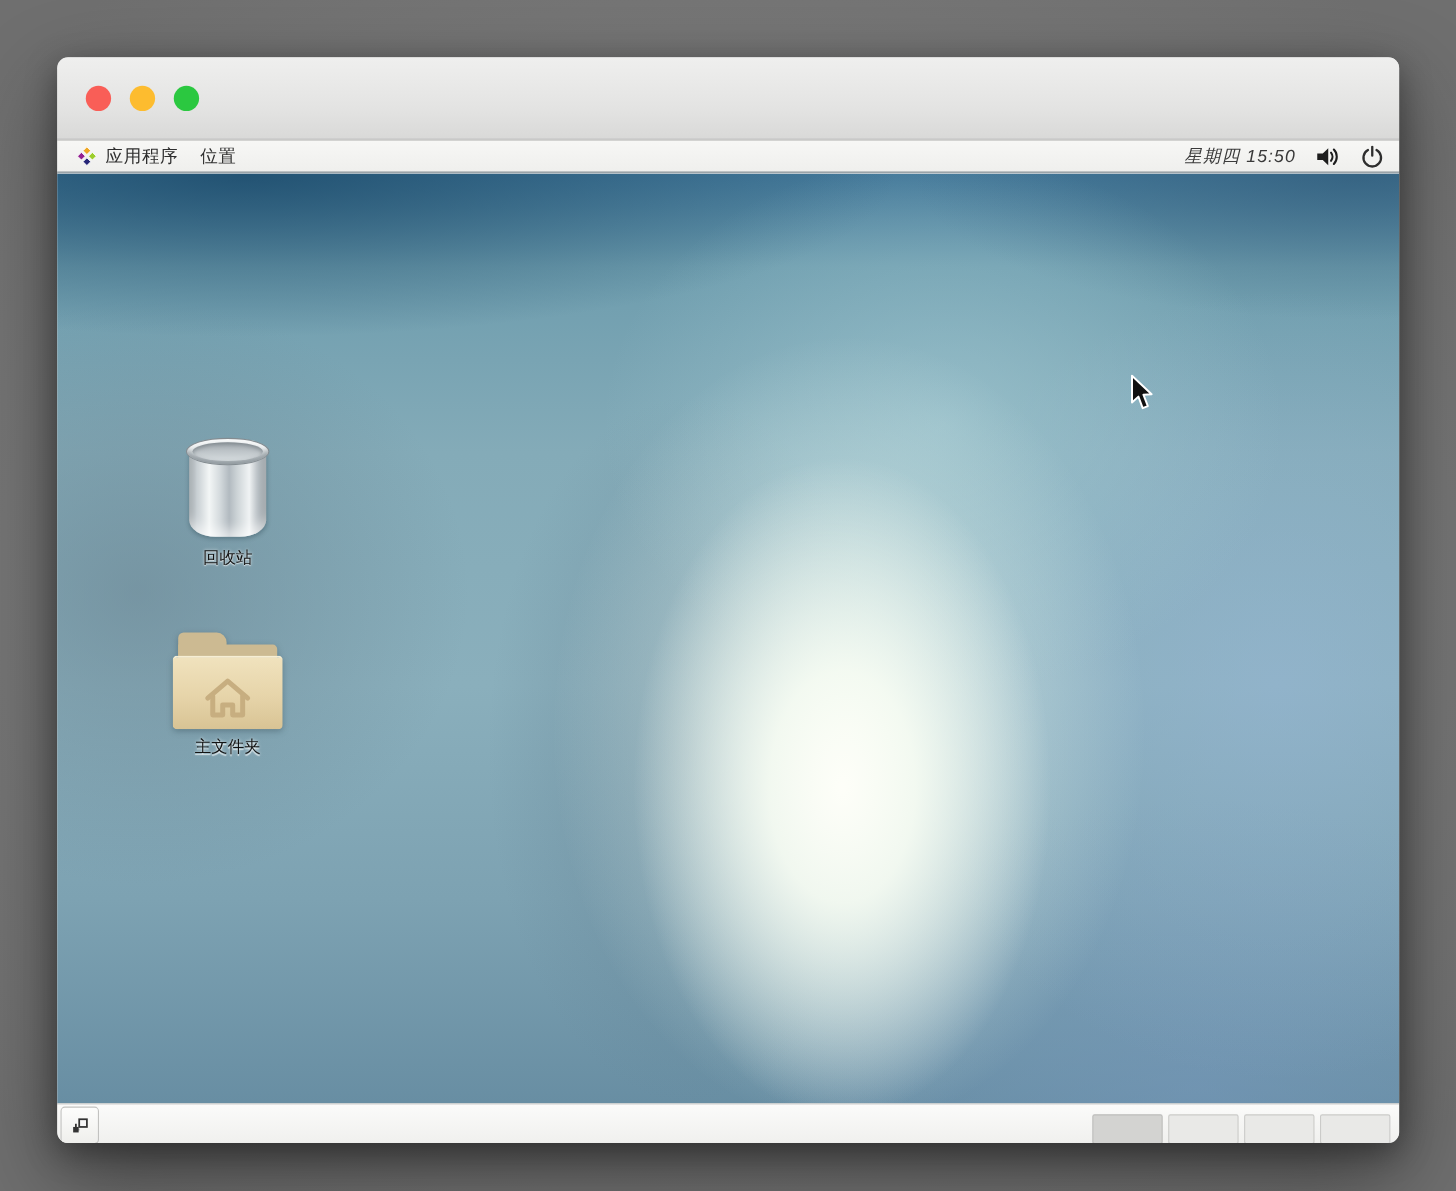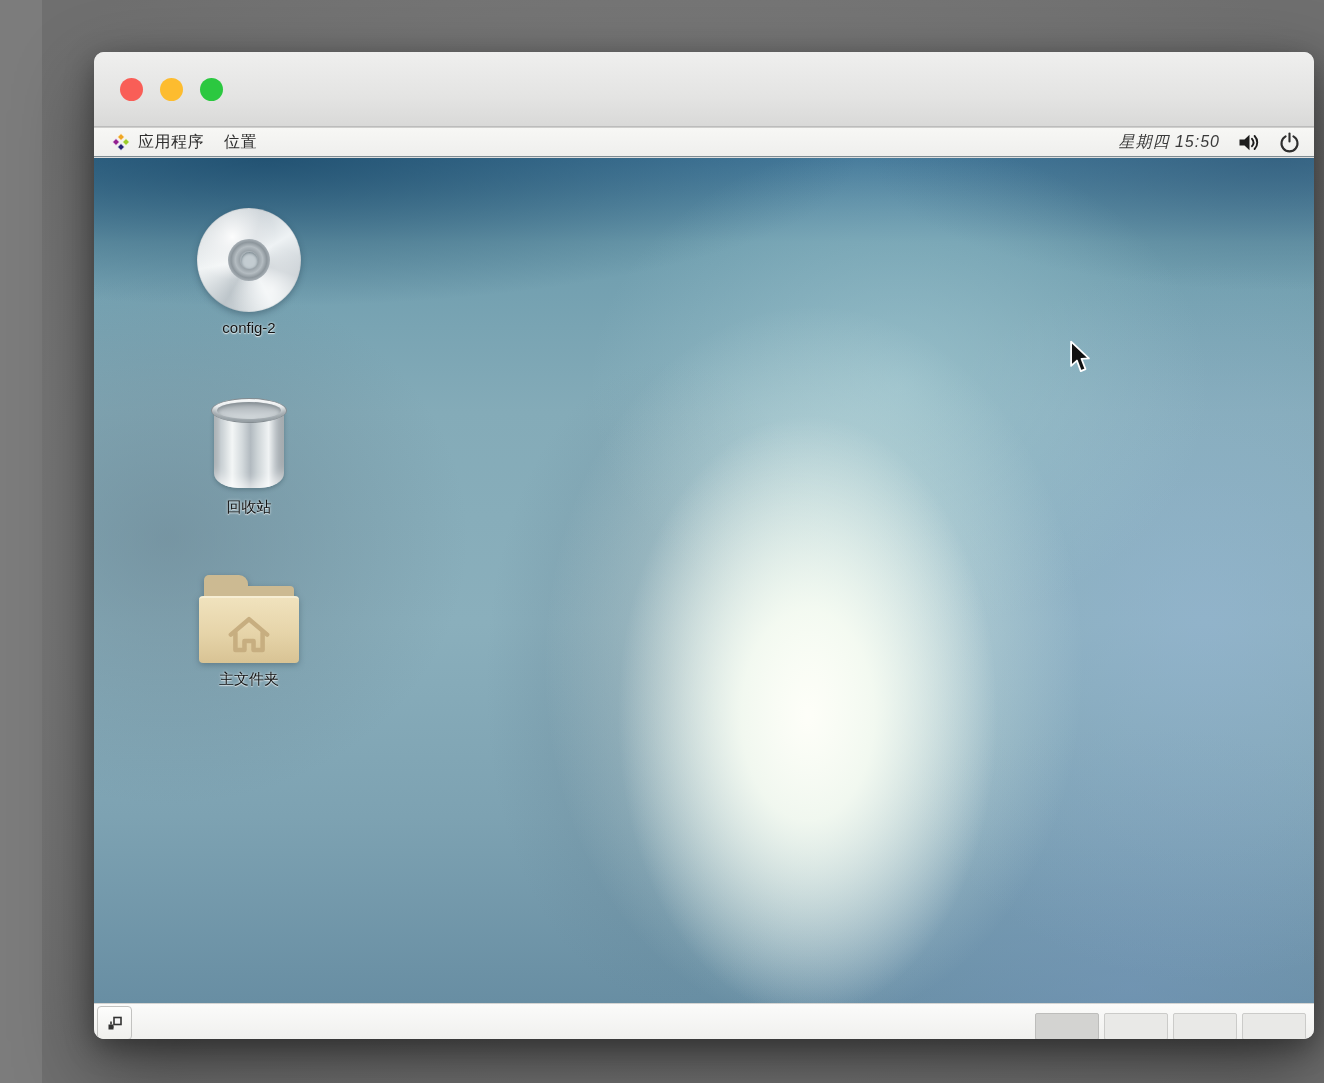--- a/index.html
+++ b/index.html
@@ -3,21 +3,21 @@
 <meta charset="utf-8">
 <style>
   * { margin:0; padding:0; box-sizing:border-box; }
   html,body { width:1324px; height:1083px; }
   body {
     background:#7c7c7c;
     font-family:"Liberation Sans","DejaVu Sans",sans-serif;
     position:relative; overflow:hidden;
   }
   .stage { position:absolute; inset:0;
-    background:radial-gradient(ellipse 900px 700px at 50% 50%, #818181 0%, #777 70%, #6f6f6f 100%);margin-left:42px; }
+    background:radial-gradient(ellipse 900px 700px at 50% 50%, #818181 0%, #777 70%, #6f6f6f 100%); }
 
   
   .vm-window {
     position:absolute; left:52px; top:52px; width:1220px; height:987px;
     border-radius:10px; overflow:hidden;
     box-shadow:0 30px 80px rgba(0,0,0,0.45), 0 8px 28px rgba(0,0,0,0.35);
     background:#ddd;
   }
   .titlebar {
     position:absolute; left:0; top:0; width:100%; height:75px;
@@ -165,27 +165,20 @@
         </svg>
         <svg width="21" height="21" viewBox="0 0 21 21">
           <path d="M6.6,4.4 A8,8 0 1 0 14.4,4.4" stroke="#2e2e2e" stroke-width="2.1" fill="none" stroke-linecap="round"></path>
           <line x1="10.5" y1="1.5" x2="10.5" y2="9.5" stroke="#2e2e2e" stroke-width="2.1" stroke-linecap="round"></line>
         </svg>
       </div>
     </div>
 
     <div class="desktop">
 
-      <div class="desk-item item-cd">
-        <div class="icon-cd">
-          <div class="cd-hub"></div>
-          <div class="cd-hole"></div>
-        </div>
-        <span class="label">config-2</span>
-      </div>
 
       <div class="desk-item item-home">
         <div class="icon-home">
           <div class="folder-tab"></div>
           <div class="folder-back"></div>
           <div class="folder-front">
             <svg width="58" height="44" viewBox="0 0 64 48">
               <g stroke="#c7ae80" stroke-width="5" fill="none" stroke-linejoin="round" stroke-linecap="round">
                 <path d="M12,28 L32,11 L52,28"></path>
                 <path d="M17,26 L17,45 L27,45 L27,35 L37,35 L37,45 L47,45 L47,26"></path>

